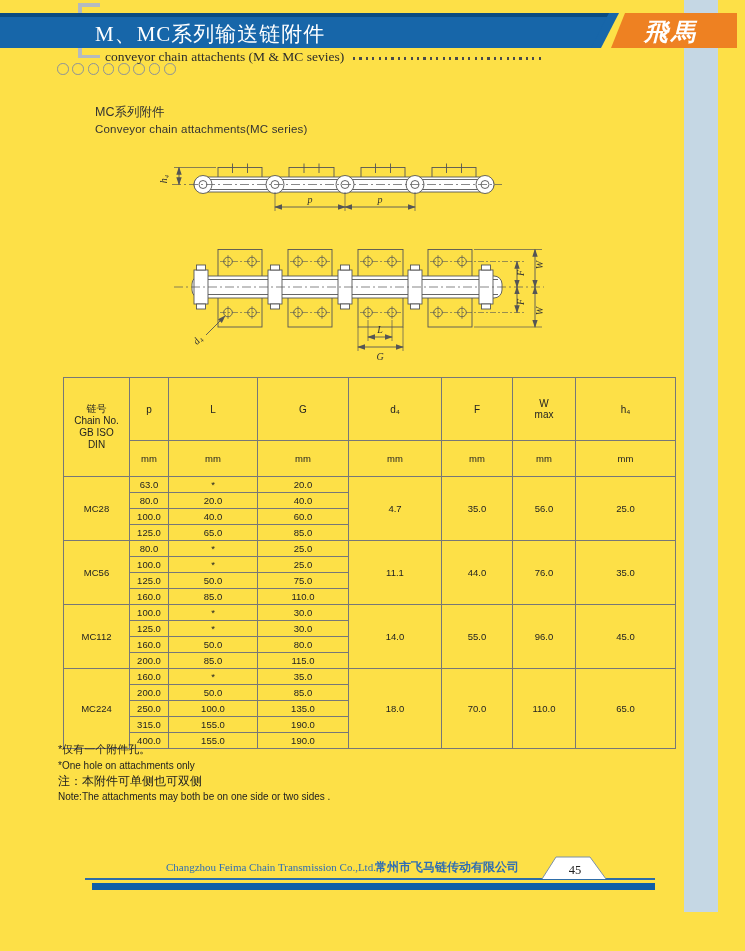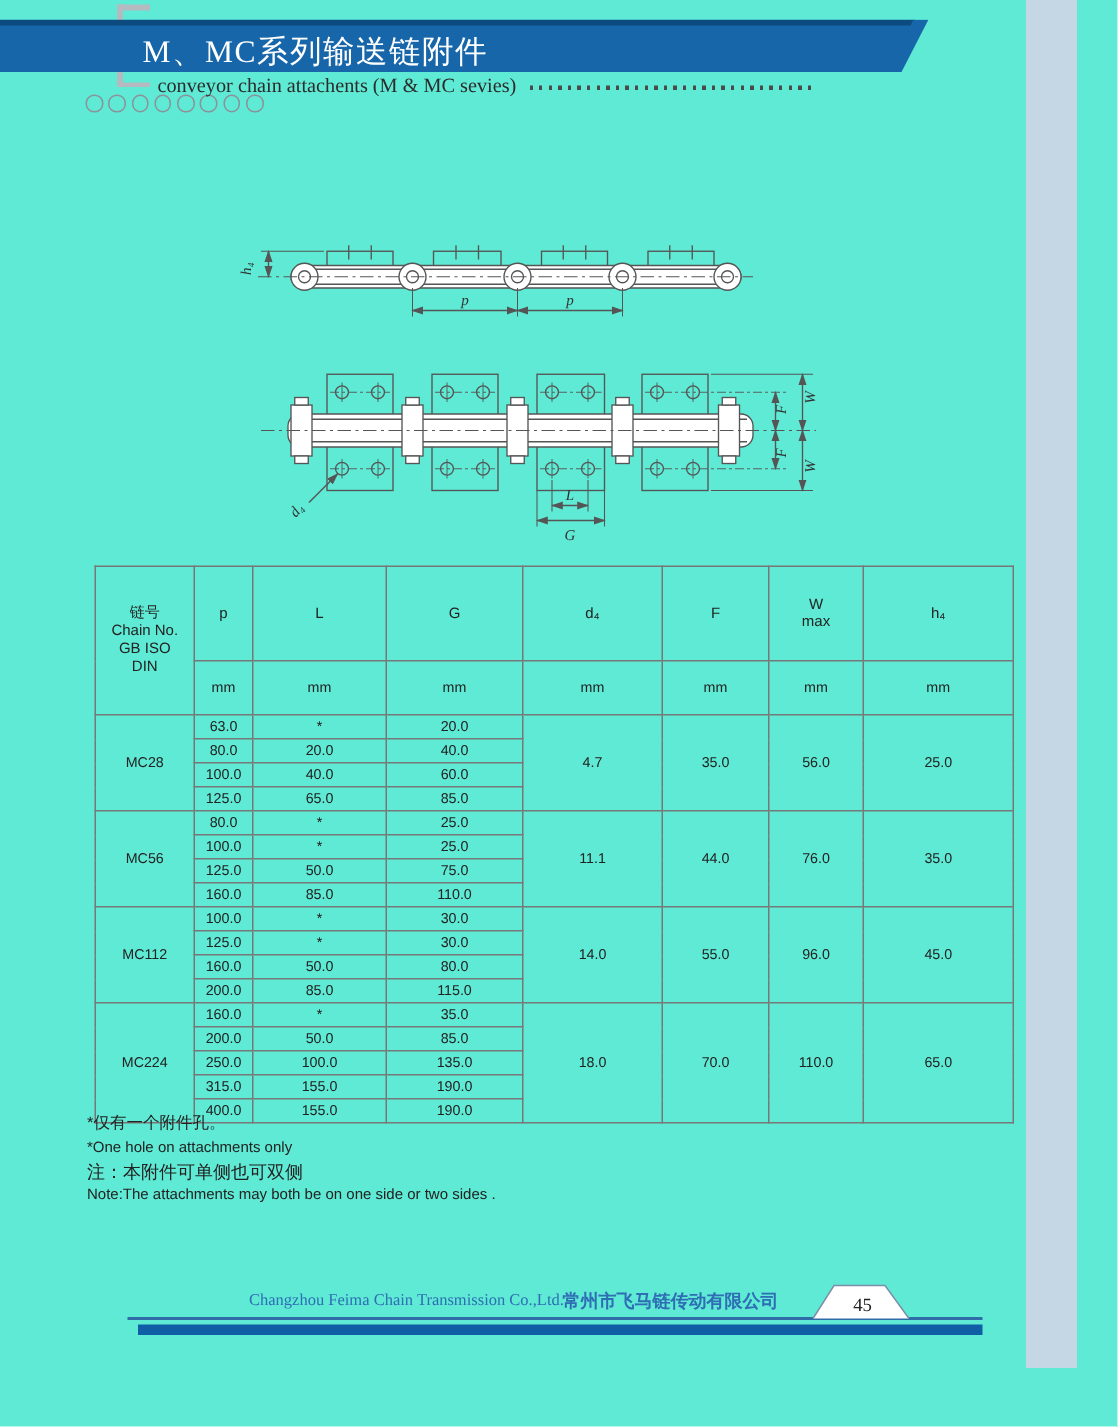--- a/index.html
+++ b/index.html
@@ -1,16 +1,16 @@
 <!DOCTYPE html>
 <html><head>
 <meta charset="utf-8">
 <style>
   html,body{margin:0;padding:0;background:#fff;}
-  .page{position:relative;width:745px;height:951px;background:#5eead4;overflow:hidden;
+  .page{position:relative;width:745px;height:951px;background:#fde047;overflow:hidden;
         font-family:"Liberation Sans",sans-serif;color:#222;}
 
   
   .edge-bar{position:absolute;left:684px;top:0;width:34px;height:912px;background:#c5d7e4;}
 
   
   .bracket-stem{position:absolute;left:78px;top:3px;width:3.5px;height:55px;background:#b4bac0;}
   .bracket-top{position:absolute;left:78px;top:3px;width:22px;height:3.5px;background:#b4bac0;}
   .bracket-bot{position:absolute;left:78px;top:54.5px;width:22px;height:3.5px;background:#b4bac0;}
 
@@ -79,37 +79,44 @@
   <div class="edge-bar"></div>
 
   <div class="bracket-stem"></div>
   <div class="bracket-top"></div>
   <div class="bracket-bot"></div>
 
   <div class="banner">
     <span class="banner-title">M、MC系列输送链附件</span>
   </div>
   <div class="stripe"></div>
+  <div class="logo">
+    <span class="logo-text">飛馬</span>
+  </div>
 
   <div class="subtitle-row">
     <span class="subtitle">conveyor chain attachents (M &amp; MC sevies)</span>
     <span class="dots"></span>
   </div>
 
   <div class="circles">
     <span></span>
       <span></span>
       <span></span>
       <span></span>
       <span></span>
       <span></span>
       <span></span>
       <span></span>
   </div>
 
+  <div class="section-title">
+    <div class="zh">MC系列附件</div>
+    <div class="en">Conveyor chain attachments(MC series)</div>
+  </div>
 
   <svg class="svg-side" width="360" height="70" viewBox="0 0 360 70">
     <defs>
       <marker id="arr" markerWidth="9" markerHeight="7" refX="8" refY="3" orient="auto-start-reverse">
         <path d="M0,0L9,3L0,6z" fill="#555"></path>
       </marker>
     </defs>
     <g stroke="#555" stroke-width="0.9" fill="none">
 
       <g>

